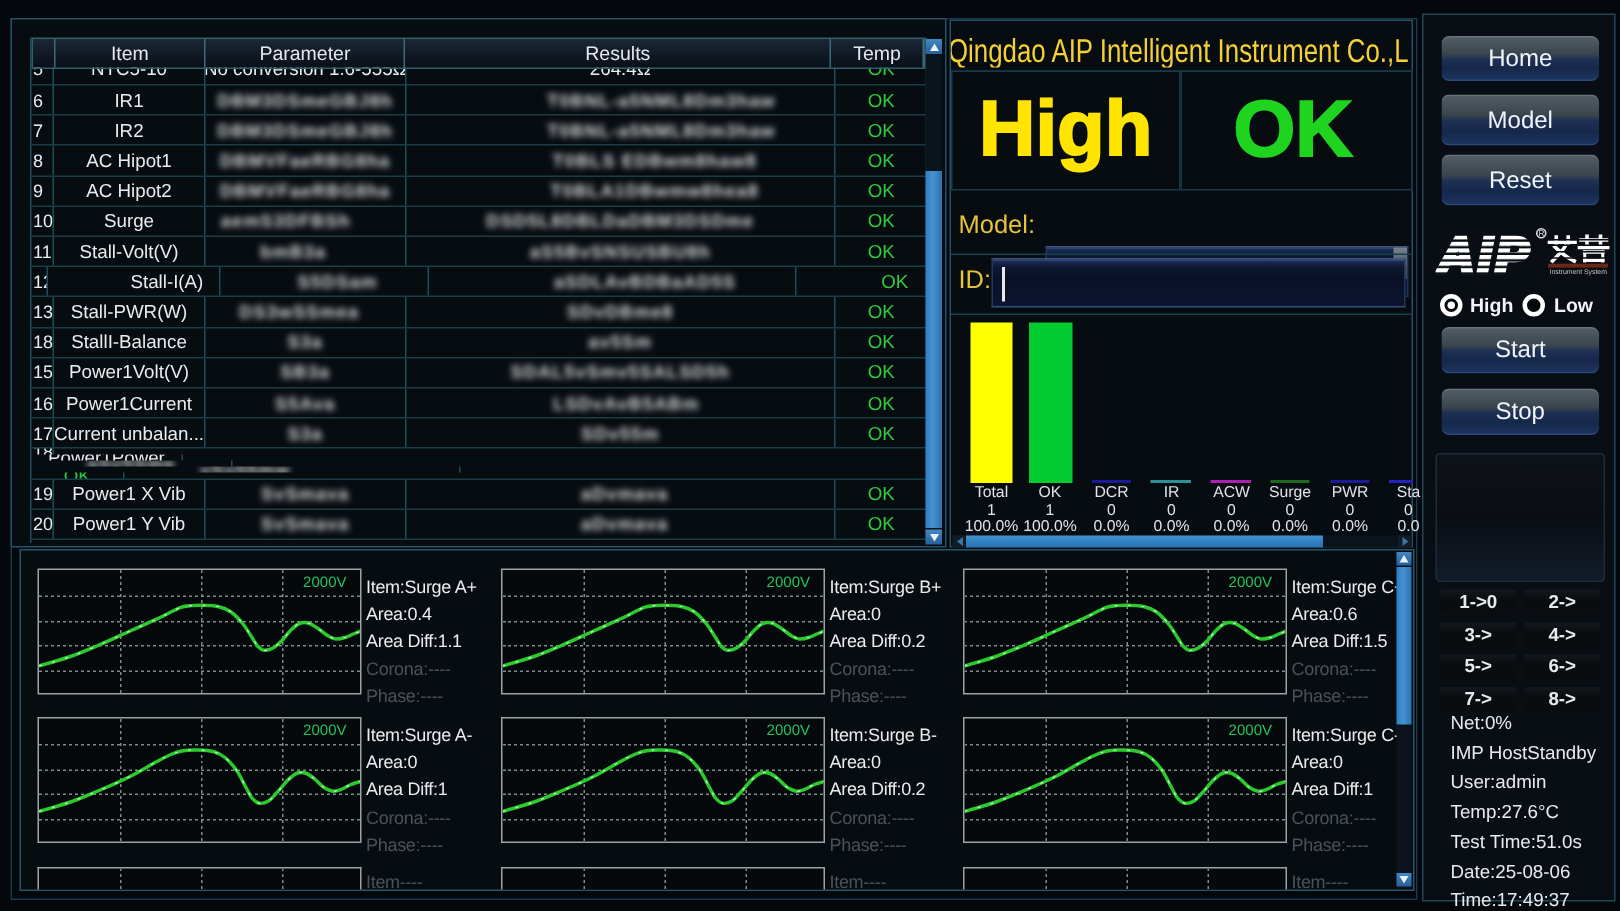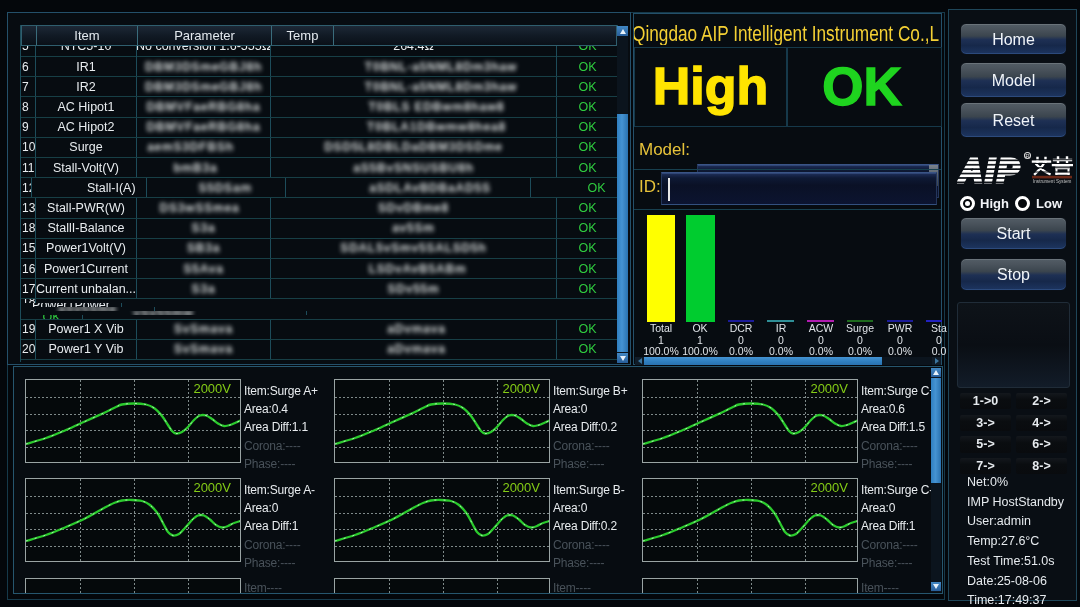--- a/index.html
+++ b/index.html
@@ -45,34 +45,35 @@
      text-align:center; background:linear-gradient(#535d66 0%,#4a535c 18%,#3b454e 40%,#1e3054 52%,#16284a 72%,#1d3560 100%);
      border:1px solid #0a0f16; box-shadow:inset 0 1px 0 #6a737a, inset 0 -1px 0 #2c4a7c; }
   .gbtn { position:absolute; width:51px; height:16.5px; border-radius:2px; color:#e6eaee; font-size:12.5px; font-weight:bold;
      text-align:center; line-height:16px; background:linear-gradient(#14181d,#0a0d10 40%,#090b0e);}
   .info { position:absolute; left:18px; color:#e6eaee; font-size:12.5px; }
   
   #bottom { left:13px; top:366px; width:930px; height:228px; border-color:#26566e; }
   .chart { position:absolute; width:216px; height:84px; border:1px solid #9aa4a4; background:#05090b; overflow:hidden;}
   .gl { position:absolute; background-image:repeating-linear-gradient(90deg,#7f8a8a 0 2px,transparent 2px 4px); height:1px; width:100%; }
   .gv { position:absolute; background-image:repeating-linear-gradient(#7f8a8a 0 2px,transparent 2px 4px); width:1px; height:100%; }
-  .v2000 { position:absolute; right:9px; top:1px; color:#84cc16; font-size:13px; line-height:15px; }
+  .v2000 { position:absolute; right:9px; top:1px; color:#22c55e; font-size:10px; line-height:15px; }
   .ctext { position:absolute; width:92px; color:#e8ecef; font-size:12px; line-height:18.2px; letter-spacing:-0.2px;}
   .gray { color:#49525a; }
 </style>
 </head>
 <body>
 <div style="position:absolute; left:7px; top:12px; width:938px; height:588px; border:1px solid #16394a;"></div>
 
 <div class="panel" id="tablewrap">
   <div id="tbl">
       <div class="hdr">
         <div class="c0"></div>
         <div class="c1">Item</div>
         <div class="c2">Parameter</div>
+        <div class="c3">Results</div>
         <div class="c4" style="color:#e3e9ee;font-size:13px;">Temp</div>
       </div>
       <div class="row" style="top:21px; height:11px;">
         <div class="c0" style="align-items:flex-start; margin-top:-7.5px; height:20px;">5</div>
         <div class="c1" style="align-items:flex-start; margin-top:-7.5px; height:20px;">NTC5-10</div>
         <div class="c2" style="align-items:flex-start; margin-top:-7.5px; height:20px;">No conversion 1.6-555Ω</div>
         <div class="c3" style="align-items:flex-start; margin-top:-7.5px; height:20px;">264.4Ω</div>
         <div class="c4" style="align-items:flex-start; margin-top:-7.5px; height:20px;">OK</div>
       </div>
       <div class="row" style="top:32.0px;">

